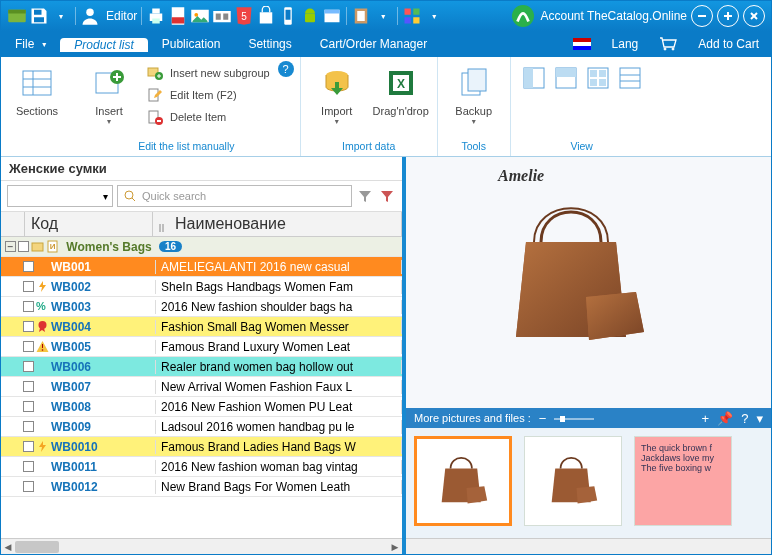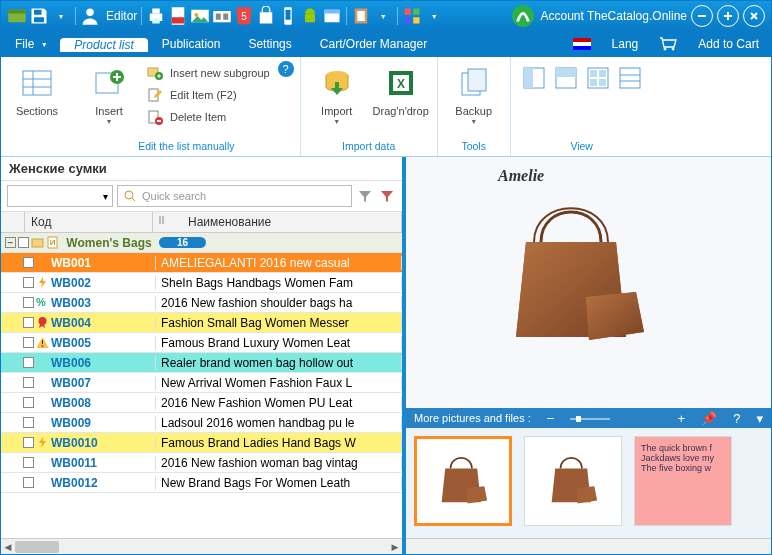--- a/index.html
+++ b/index.html
@@ -42,49 +42,49 @@
 .content{display:flex;height:calc(555px - 30px - 26px - 100px - 2px);}
 .leftpane{width:405px;border-right:4px solid #1789d1;display:flex;flex-direction:column;min-width:0}
 .rightpane{flex:1;display:flex;flex-direction:column;min-width:0}
 
 .panetitle{background:#fff;padding:4px 8px;font-size:13px;font-weight:bold;color:#333;border-bottom:1px solid #ddd}
 .searchbar{display:flex;gap:4px;padding:4px 6px;align-items:center;border-bottom:1px solid #ddd}
 .combo{flex:0 0 106px;height:22px;border:1px solid #bbb;background:#fff;display:flex;align-items:center;justify-content:flex-end;padding-right:4px;font-size:10px}
 .search{flex:1;height:22px;border:1px solid #bbb;display:flex;align-items:center;padding:0 6px;color:#999;font-size:11px;gap:6px}
 .filticon{width:18px;height:18px;display:flex;align-items:center;justify-content:center;cursor:pointer}
 
-.gridhead{display:flex;background:#f3f3f3;border-bottom:1px solid #ccc;font-size:12px;color:#333}
+.gridhead{display:flex;background:#f3f3f3;border-bottom:1px solid #ccc;font-size:16px;color:#333}
 .gh{padding:3px 6px;border-right:1px solid #ccc}
 .gh.c1{width:24px}.gh.c2{width:128px}.gh.c3{flex:1}
 
 .tree{flex:1;overflow:hidden;font-size:12px}
 .trow{display:flex;align-items:center;height:20px;border-bottom:1px solid #e5e5e5;white-space:nowrap}
 .trow .cell1{width:155px;display:flex;align-items:center;gap:2px;padding-left:4px;border-right:1px solid #ddd;overflow:hidden}
 .trow .cell2{flex:1;padding:0 5px;overflow:hidden;border-right:1px solid #ddd}
 .chk{width:11px;height:11px;border:1px solid #888;background:#fff;flex-shrink:0}
 .minus{width:11px;height:11px;border:1px solid #888;font-size:10px;line-height:9px;text-align:center;color:#666;flex-shrink:0}
-.badge{background:#1980c8;color:#fff;border-radius:8px;padding:0 18px;font-size:10px;font-weight:bold}
+.badge{background:#1980c8;color:#fff;border-radius:8px;padding:0 6px;font-size:10px;font-weight:bold}
 .grouprow{background:#ecf0e4;font-weight:bold;color:#557a2a}
 .wbcode{color:#1573b9;font-weight:600}
 .sel{background:#ff8a1f;color:#fff !important}
 .sel .wbcode, .sel .cell2{color:#fff}
 .r-yellow{background:#fff27a}
 .r-cyan{background:#7de9e0}
 .mini{width:13px;height:13px;flex-shrink:0}
 .hscroll{height:16px;background:#f0f0f0;border-top:1px solid #ccc;position:relative}
 .hscroll .thumb{position:absolute;left:14px;top:2px;height:12px;width:44px;background:#c7c7c7;border-radius:2px}
 .hscroll .arr{position:absolute;top:0;width:14px;height:16px;display:flex;align-items:center;justify-content:center;font-size:9px;color:#666}
 .hscroll .arr.l{left:0}.hscroll .arr.r{right:0}
 
 
 .preview{flex:1;background:#f6f8fb;display:flex;align-items:center;justify-content:center;overflow:hidden}
 .brand{font:italic 700 16px Georgia;color:#333;position:absolute}
 .prevwrap{position:relative;width:100%;height:100%}
 
-.stripbar{height:20px;background:#2a82c6;color:#fff;font-size:11px;display:flex;align-items:center;padding:4px 8px;gap:16px}
+.stripbar{height:20px;background:#2a82c6;color:#fff;font-size:11px;display:flex;align-items:center;padding:4px 8px;gap:8px}
 .stripbar .sp{flex:1}
 .stripbar .ic{cursor:pointer;font-size:13px;line-height:1}
 
 .strip{height:110px;background:#ecf3f9;display:flex;gap:12px;padding:8px;overflow:hidden}
 .thumbx{width:98px;height:90px;background:#fff;border:1px solid #d4ded6;display:flex;align-items:center;justify-content:center;position:relative}
 .thumbx.sel{border:3px solid #ff8a1f}
 .thumbx.note{background:#fca5a5;font-size:9px;color:#335;padding:6px;align-items:flex-start;justify-content:flex-start;overflow:hidden}
 
 
 .bagsvg{width:180px;height:180px}
@@ -403,21 +403,21 @@
         </span>
       <span class="filticon">
           <svg width="16" height="16" viewBox="0 0 16 16">
             <path d="M2 3h12l-5 6v5l-2-1v-4z" fill="#c55"></path>
           </svg>
         </span>
     </div>
     <div class="gridhead">
       <div class="gh c1"></div>
       <div class="gh c2"><span>Код</span></div>
-      <div class="gh c3" style="display:flex;align-items:flex-start;gap:21px">
+      <div class="gh c3" style="display:flex;align-items:flex-end;gap:8px">
           <svg width="8" height="10">
             <line x1="1" y1="1" x2="1" y2="9" stroke="#888"></line>
             <line x1="4" y1="1" x2="4" y2="9" stroke="#888"></line>
           </svg>
           <span>Наименование</span>
         </div>
     </div>
     <div class="tree" id="tree">
         <div class="trow grouprow">
   <div class="cell1" style="width:100%;border:none"><span class="minus">−</span><span class="chk"></span>

